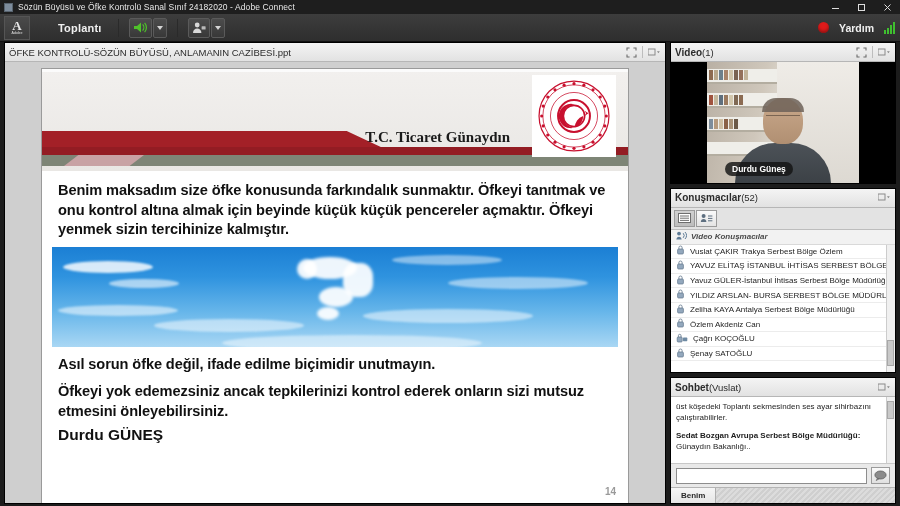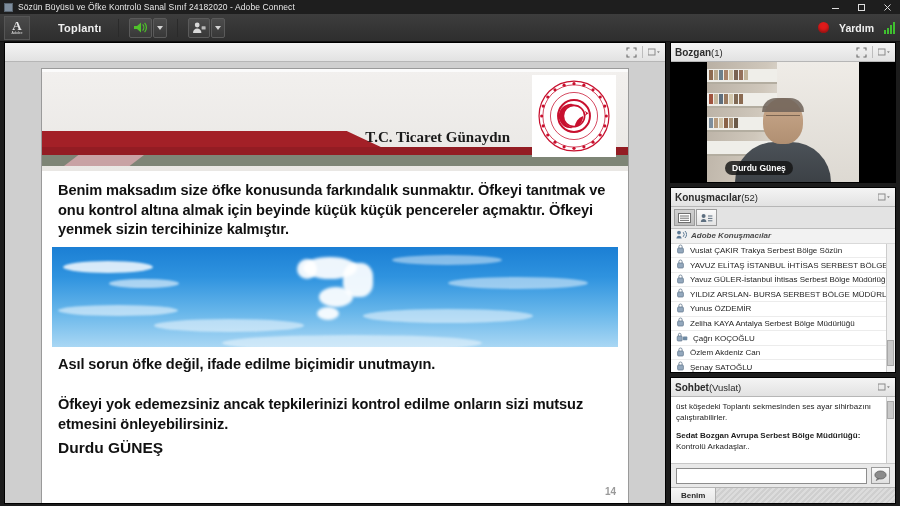--- a/index.html
+++ b/index.html
@@ -320,20 +320,21 @@
           <i style="height:9px"></i>
           <i style="height:12px"></i>
       </div>
     </div>
   </div>
 
   <div class="body">
 
     <div class="share-pod">
       <div class="pod-header">
+        <span class="pod-title">ÖFKE KONTROLÜ-SÖZÜN BÜYÜSÜ, ANLAMANIN CAZİBESİ.ppt</span>
         <span class="pod-ctrls">
           <span class="pod-ctrl">
             <svg width="11" height="11" viewBox="0 0 11 11" fill="none" stroke="#6b6b6b" stroke-width="1.1">
               <path d="M1 3.6V1h2.6M7.4 1H10v2.6M10 7.4V10H7.4M3.6 10H1V7.4"></path>
             </svg>
           </span>
           <span class="pod-divider"></span>
           <span class="pod-ctrl">
             <svg width="12" height="9" viewBox="0 0 12 9">
               <rect x="0" y="1" width="7" height="6" fill="none" stroke="#8a8a8a" stroke-width="1"></rect>
@@ -408,35 +409,35 @@
                 <div class="seg" style="left:8px;top:4px;width:54px;height:22px;"></div>
                 <div class="seg" style="left:48px;top:10px;width:30px;height:34px;border-radius:40%;"></div>
                 <div class="seg" style="left:24px;top:34px;width:34px;height:20px;"></div>
                 <div class="seg" style="left:22px;top:54px;width:22px;height:13px;"></div>
                 <div class="seg" style="left:2px;top:6px;width:20px;height:20px;"></div>
               </div>
             </div>
           </div>
 
           <div class="slide-text-bottom">
-            <p class="slide-p" style="margin-bottom:21px;">Asıl sorun öfke değil, ifade edilme biçimidir unutmayın.</p>
-            <p class="slide-p">Öfkeyi yok edemezsiniz ancak tepkilerinizi kontrol edilme onların sizi mutsuz etmesini önleyebilirsiniz.</p>
+            <p class="slide-p" style="margin-bottom:8px;">Asıl sorun öfke değil, ifade edilme biçimidir unutmayın.</p>
+            <p class="slide-p">Öfkeyi yok edemezsiniz ancak tepkilerinizi kontrol ederek onların sizi mutsuz etmesini önleyebilirsiniz.</p>
             <p class="slide-author">Durdu GÜNEŞ</p>
           </div>
 
           <div class="slide-num">14</div>
         </div>
       </div>
     </div>
 
     <div class="right-col">
 
       <div class="pod video-pod">
         <div class="pod-header">
-          <span class="pod-title b">Bozgan</span>
+          <span class="pod-title b">Video</span>
           <span class="pod-title sub">(1)</span>
           <span class="pod-ctrls">
             <span class="pod-ctrl">
               <svg width="11" height="11" viewBox="0 0 11 11" fill="none" stroke="#6b6b6b" stroke-width="1.1">
                 <path d="M1 3.6V1h2.6M7.4 1H10v2.6M10 7.4V10H7.4M3.6 10H1V7.4"></path>
               </svg>
             </span>
             <span class="pod-divider"></span>
             <span class="pod-ctrl">
               <svg width="12" height="9" viewBox="0 0 12 9">
@@ -523,31 +524,31 @@
         </div>
         <div class="part-section">
           <span>
             <svg width="11" height="9" viewBox="0 0 11 9">
               <circle cx="3" cy="2.6" r="1.9" fill="#5d7a95"></circle>
               <path d="M0.4 8.6c0-1.7 1.2-2.8 2.6-2.8s2.6 1.1 2.6 2.8z" fill="#5d7a95"></path>
               <path d="M7.2 2.2a3.4 3.4 0 0 1 0 4.6" stroke="#5d7a95" stroke-width="1" fill="none"></path>
               <path d="M9 1a5.2 5.2 0 0 1 0 7" stroke="#5d7a95" stroke-width="1" fill="none"></path>
             </svg>
           </span>
-          <span>Adobe Konuşmacılar</span>
+          <span>Video Konuşmacılar</span>
         </div>
         <div class="part-list">
           <div class="part-row">
             <span>
               <svg width="9" height="10" viewBox="0 0 9 10">
                   <rect x="1.6" y="4" width="5.8" height="5" rx="1" fill="#93a8bd" stroke="#5e7489" stroke-width=".7"></rect>
                   <path d="M2.9 4V2.6a1.6 1.6 0 0 1 3.2 0V4" fill="none" stroke="#5e7489" stroke-width=".8"></path>
                 </svg>
             </span>
-            <span>Vuslat ÇAKIR Trakya Serbest Bölge Sözün</span>
+            <span>Vuslat ÇAKIR Trakya Serbest Bölge Özlem</span>
           </div>
           <div class="part-row">
             <span>
               <svg width="9" height="10" viewBox="0 0 9 10">
                   <rect x="1.6" y="4" width="5.8" height="5" rx="1" fill="#93a8bd" stroke="#5e7489" stroke-width=".7"></rect>
                   <path d="M2.9 4V2.6a1.6 1.6 0 0 1 3.2 0V4" fill="none" stroke="#5e7489" stroke-width=".8"></path>
                 </svg>
             </span>
             <span>YAVUZ ELİTAŞ İSTANBUL İHTİSAS SERBEST BÖLGE M...</span>
           </div>
@@ -569,49 +570,40 @@
             </span>
             <span>YILDIZ ARSLAN- BURSA SERBEST BÖLGE MÜDÜRLÜĞÜ</span>
           </div>
           <div class="part-row">
             <span>
               <svg width="9" height="10" viewBox="0 0 9 10">
                   <rect x="1.6" y="4" width="5.8" height="5" rx="1" fill="#93a8bd" stroke="#5e7489" stroke-width=".7"></rect>
                   <path d="M2.9 4V2.6a1.6 1.6 0 0 1 3.2 0V4" fill="none" stroke="#5e7489" stroke-width=".8"></path>
                 </svg>
             </span>
-            <span>Yunus ÖZDEMİR</span>
+            <span>Zeliha KAYA  Antalya Serbest Bölge Müdürlüğü</span>
           </div>
           <div class="part-row">
             <span>
               <svg width="9" height="10" viewBox="0 0 9 10">
                   <rect x="1.6" y="4" width="5.8" height="5" rx="1" fill="#93a8bd" stroke="#5e7489" stroke-width=".7"></rect>
                   <path d="M2.9 4V2.6a1.6 1.6 0 0 1 3.2 0V4" fill="none" stroke="#5e7489" stroke-width=".8"></path>
                 </svg>
             </span>
-            <span>Zeliha KAYA  Antalya Serbest Bölge Müdürlüğü</span>
+            <span>Özlem Akdeniz Can</span>
           </div>
           <div class="part-row">
             <span>
               <svg width="12" height="10" viewBox="0 0 12 10">
                   <rect x="1.2" y="4" width="5" height="5" rx="1" fill="#93a8bd" stroke="#5e7489" stroke-width=".7"></rect>
                   <path d="M2.4 4V2.6a1.3 1.3 0 0 1 2.6 0V4" fill="none" stroke="#5e7489" stroke-width=".8"></path>
                   <rect x="7" y="4.6" width="4.3" height="3.6" rx=".6" fill="#6e8aa3"></rect>
                 </svg>
             </span>
             <span>Çağrı KOÇOĞLU</span>
-          </div>
-          <div class="part-row">
-            <span>
-              <svg width="9" height="10" viewBox="0 0 9 10">
-                  <rect x="1.6" y="4" width="5.8" height="5" rx="1" fill="#93a8bd" stroke="#5e7489" stroke-width=".7"></rect>
-                  <path d="M2.9 4V2.6a1.6 1.6 0 0 1 3.2 0V4" fill="none" stroke="#5e7489" stroke-width=".8"></path>
-                </svg>
-            </span>
-            <span>Özlem Akdeniz Can</span>
           </div>
           <div class="part-row">
             <span>
               <svg width="9" height="10" viewBox="0 0 9 10">
                   <rect x="1.6" y="4" width="5.8" height="5" rx="1" fill="#93a8bd" stroke="#5e7489" stroke-width=".7"></rect>
                   <path d="M2.9 4V2.6a1.6 1.6 0 0 1 3.2 0V4" fill="none" stroke="#5e7489" stroke-width=".8"></path>
                 </svg>
             </span>
             <span>Şenay SATOĞLU</span>
           </div>
@@ -632,21 +624,21 @@
                 <path d="M9 3.2l1.4 2 1.4-2z" fill="#8a8a8a"></path>
               </svg>
             </span>
           </span>
         </div>
         <div class="chat-body">
           <div class="chat-msg">
             <span>üst köşedeki Toplantı sekmesinden ses ayar sihirbazını çalıştırabilirler.</span>
           </div>
           <div class="chat-msg">
-            <b>Sedat Bozgan  Avrupa Serbest Bölge Müdürlüğü:</b><span> Kontrolü Arkadaşlar..</span>
+            <b>Sedat Bozgan  Avrupa Serbest Bölge Müdürlüğü:</b><span> Günaydın Bakanlığı..</span>
           </div>
           <div class="scroll-track">
             <div class="scroll-thumb" style="top:4px;height:18px;"></div>
           </div>
         </div>
         <div class="chat-input-row">
           <input class="chat-input" type="text" value="" style="">
           <div class="send-btn">
             <svg width="13" height="11" viewBox="0 0 13 11">
               <ellipse cx="6.5" cy="5" rx="5.6" ry="4" fill="#8b8b8b" stroke="#5d5d5d" stroke-width=".8"></ellipse>

